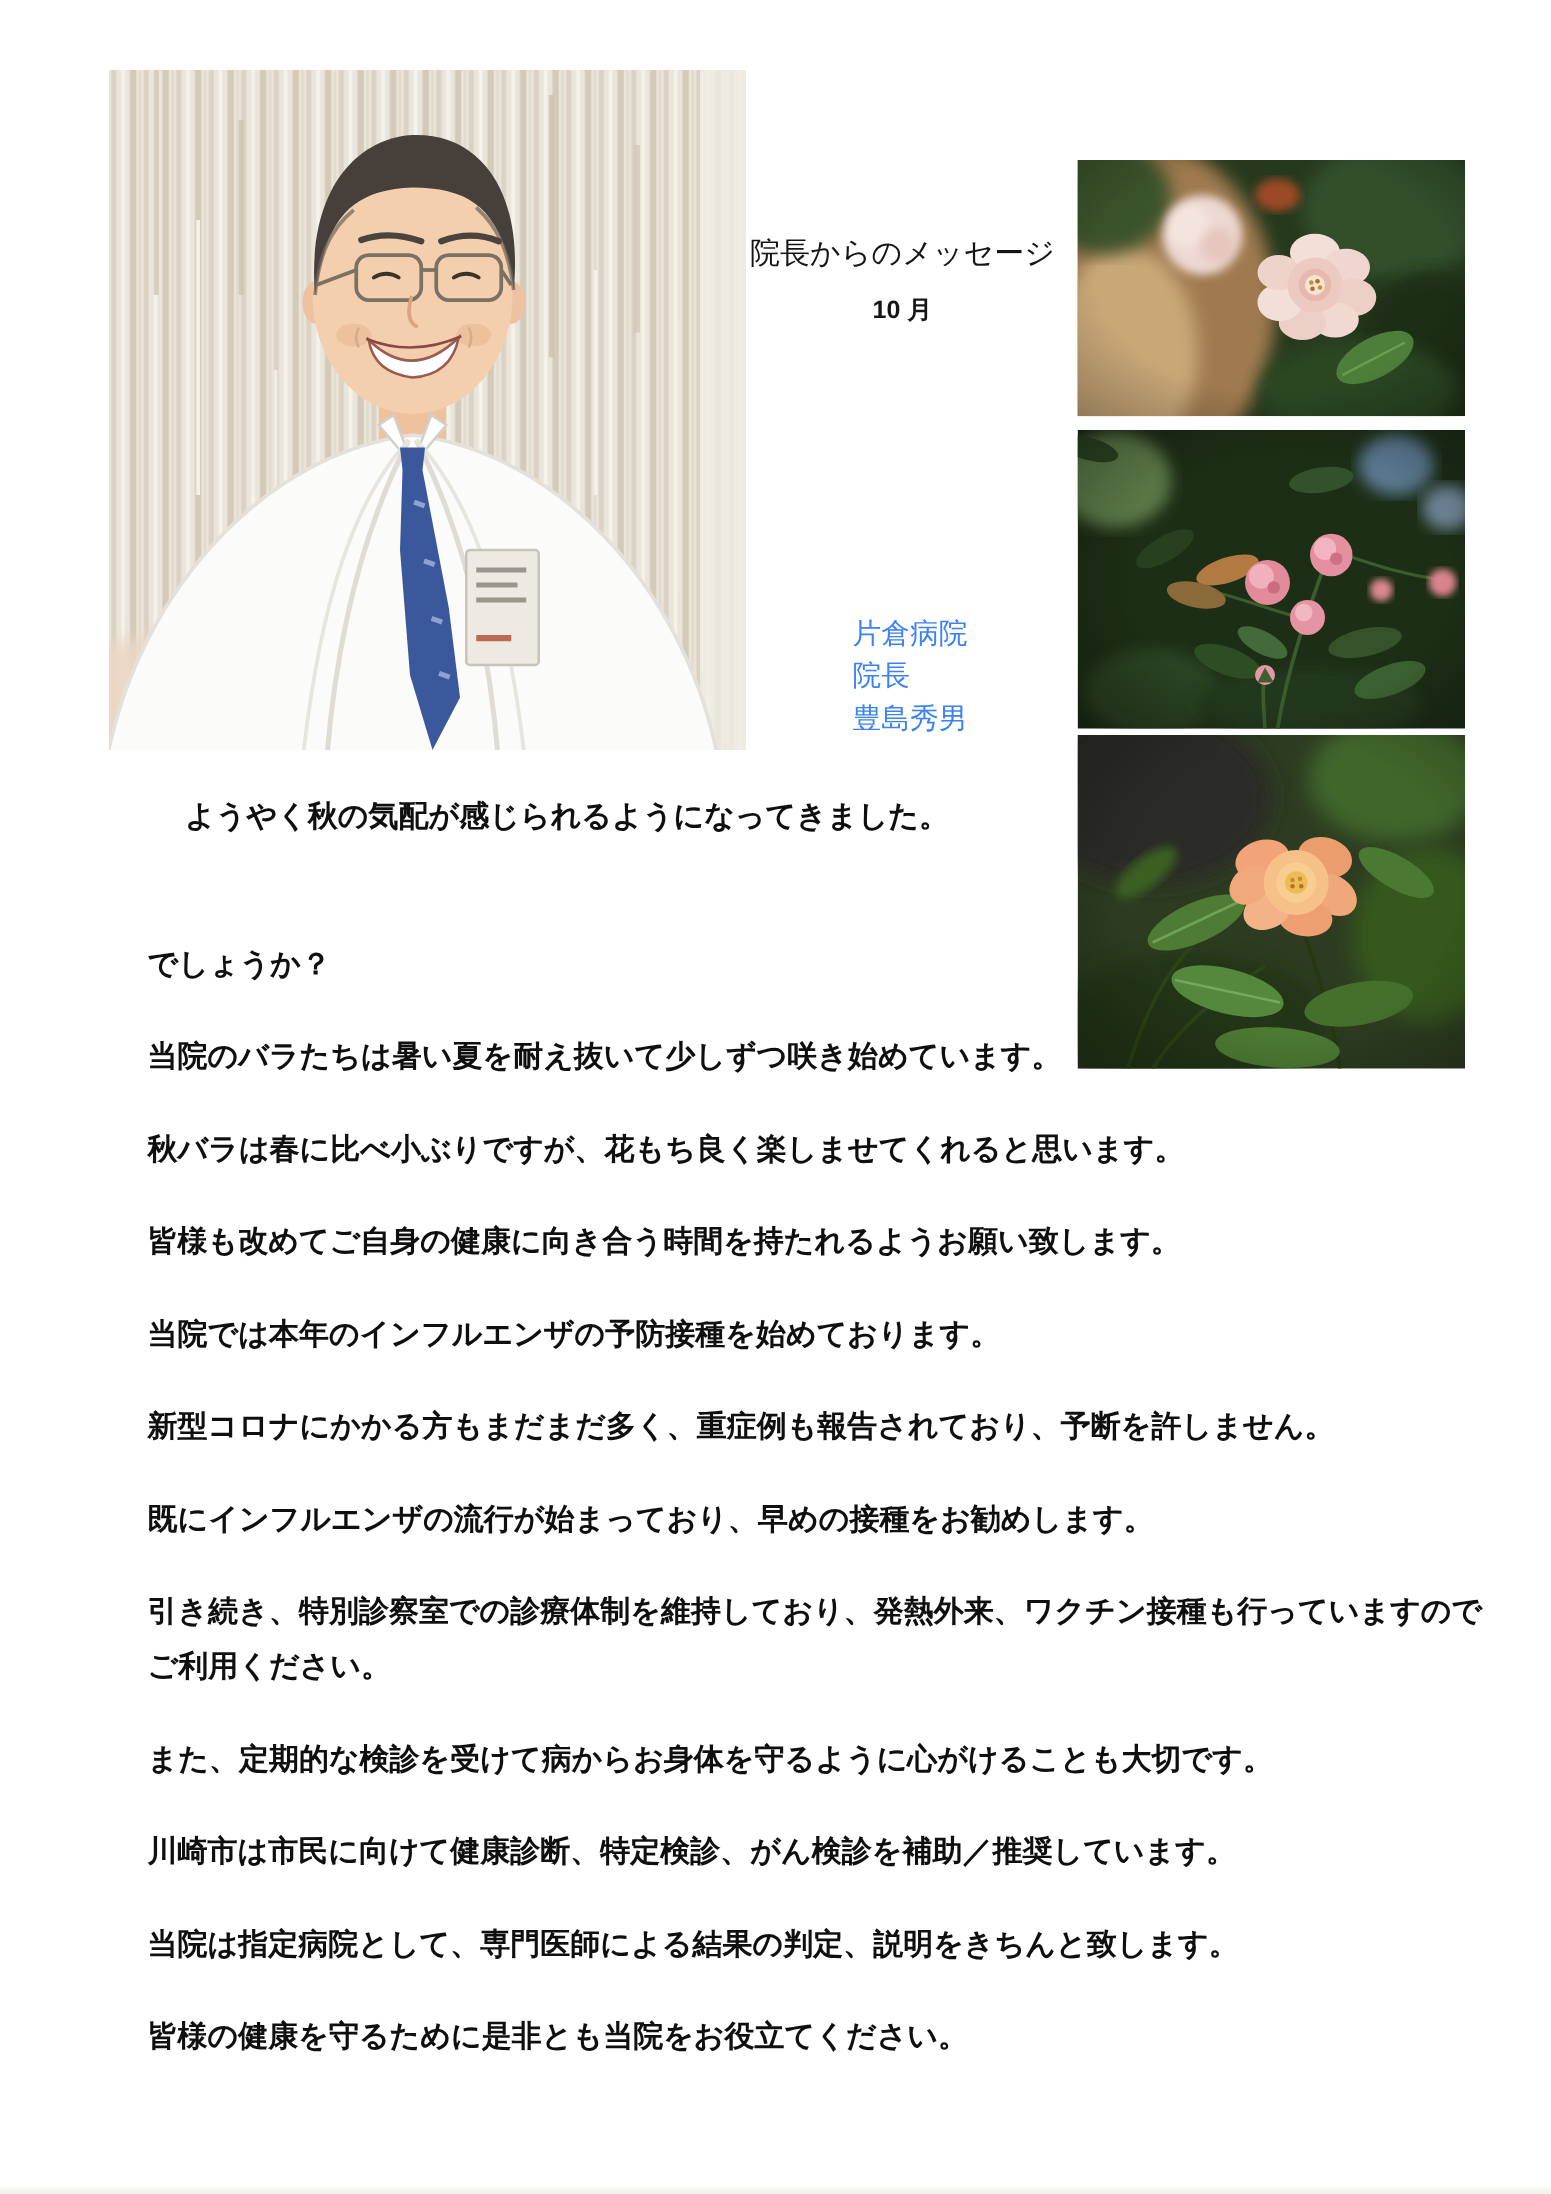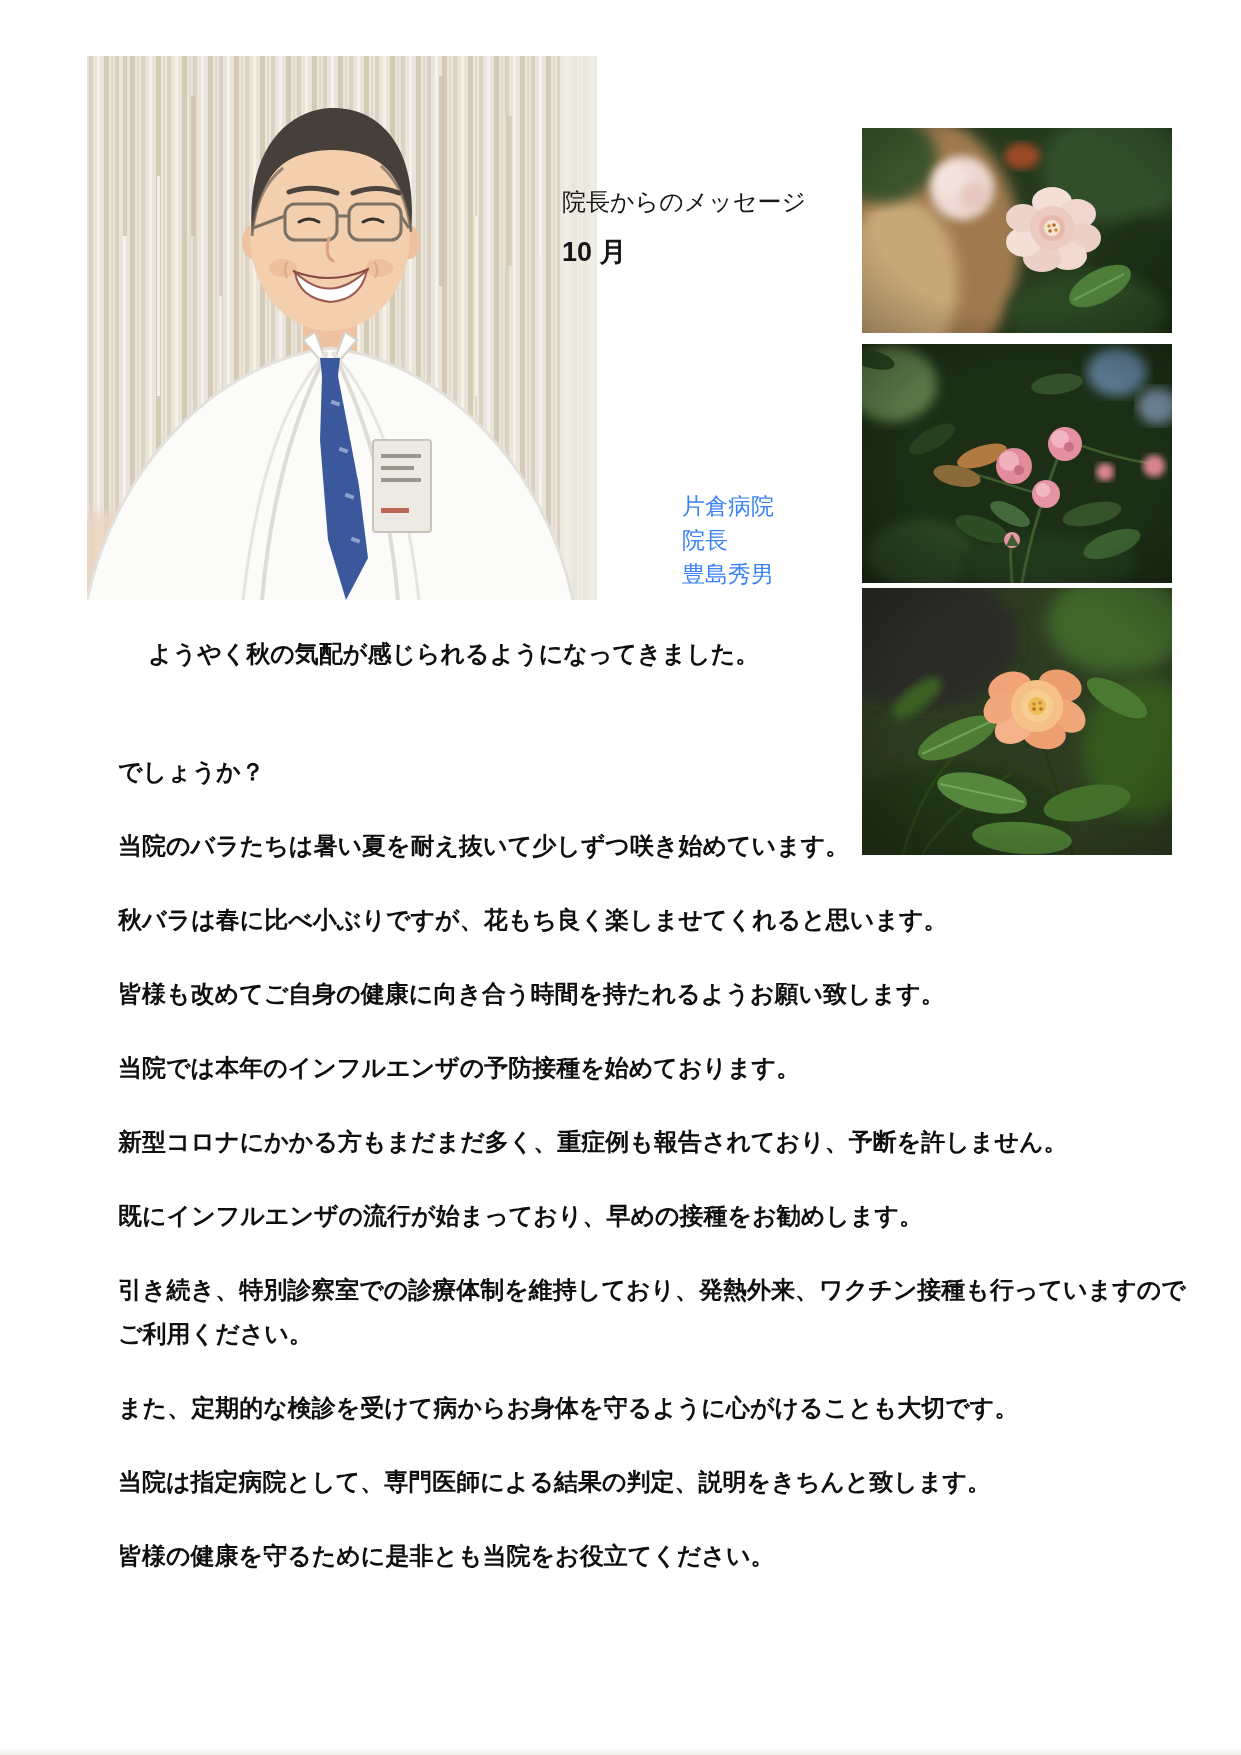--- a/index.html
+++ b/index.html
@@ -9,24 +9,24 @@
   }
   .photo { position:absolute; overflow:hidden; }
   .photo svg { display:block; }
   .director-photo { left:87px; top:56px; width:510px; height:544px; }
   .rose1 { left:862px; top:128px; width:310px; height:205px; }
   .rose2 { left:862px; top:344px; width:310px; height:239px; }
   .rose3 { left:862px; top:588px; width:310px; height:267px; }
 
   .header-block {
     position:absolute; left:562px; top:186px; width:320px;
-    color:#151515;
+    text-align:center; color:#151515;
   }
   .header-title { font-size:24px; font-weight:400; letter-spacing:0px; white-space:nowrap; }
-  .header-month { margin-top:16px; font-size:27px; font-weight:700; }
+  .header-month { margin-top:16px; font-size:20px; font-weight:700; }
 
   .signature {
     position:absolute; left:682px; top:489px;
     font-size:23px; line-height:34px; font-weight:400; color:#3b82f6;
     white-space:nowrap;
   }
 
   .body-text {
     position:absolute; left:118px; top:632px; width:1100px;
     font-size:24px; font-weight:700; line-height:44px; color:#0f0f0f;
@@ -305,18 +305,19 @@
     <p class="indent"><span>ようやく秋の気配が感じられるようになってきました。</span></p>
     <p><br><span>でしょうか？</span></p>
     <p><span>当院のバラたちは暑い夏を耐え抜いて少しずつ咲き始めています。</span></p>
     <p><span>秋バラは春に比べ小ぶりですが、花もち良く楽しませてくれると思います。</span></p>
     <p><span>皆様も改めてご自身の健康に向き合う時間を持たれるようお願い致します。</span></p>
     <p><span>当院では本年のインフルエンザの予防接種を始めております。</span></p>
     <p><span>新型コロナにかかる方もまだまだ多く、重症例も報告されており、予断を許しません。</span></p>
     <p><span>既にインフルエンザの流行が始まっており、早めの接種をお勧めします。</span></p>
     <p><span>引き続き、特別診察室での診療体制を維持しており、発熱外来、ワクチン接種も行っていますので</span><br><span>ご利用ください。</span></p>
     <p><span>また、定期的な検診を受けて病からお身体を守るように心がけることも大切です。</span></p>
+    <p><span>川崎市は市民に向けて健康診断、特定検診、がん検診を補助／推奨しています。</span></p>
     <p><span>当院は指定病院として、専門医師による結果の判定、説明をきちんと致します。</span></p>
     <p><span>皆様の健康を守るために是非とも当院をお役立てください。</span></p>
   </div>
 
   <div class="page-bottom-edge"></div>
 </div>
 
 </body></html>

